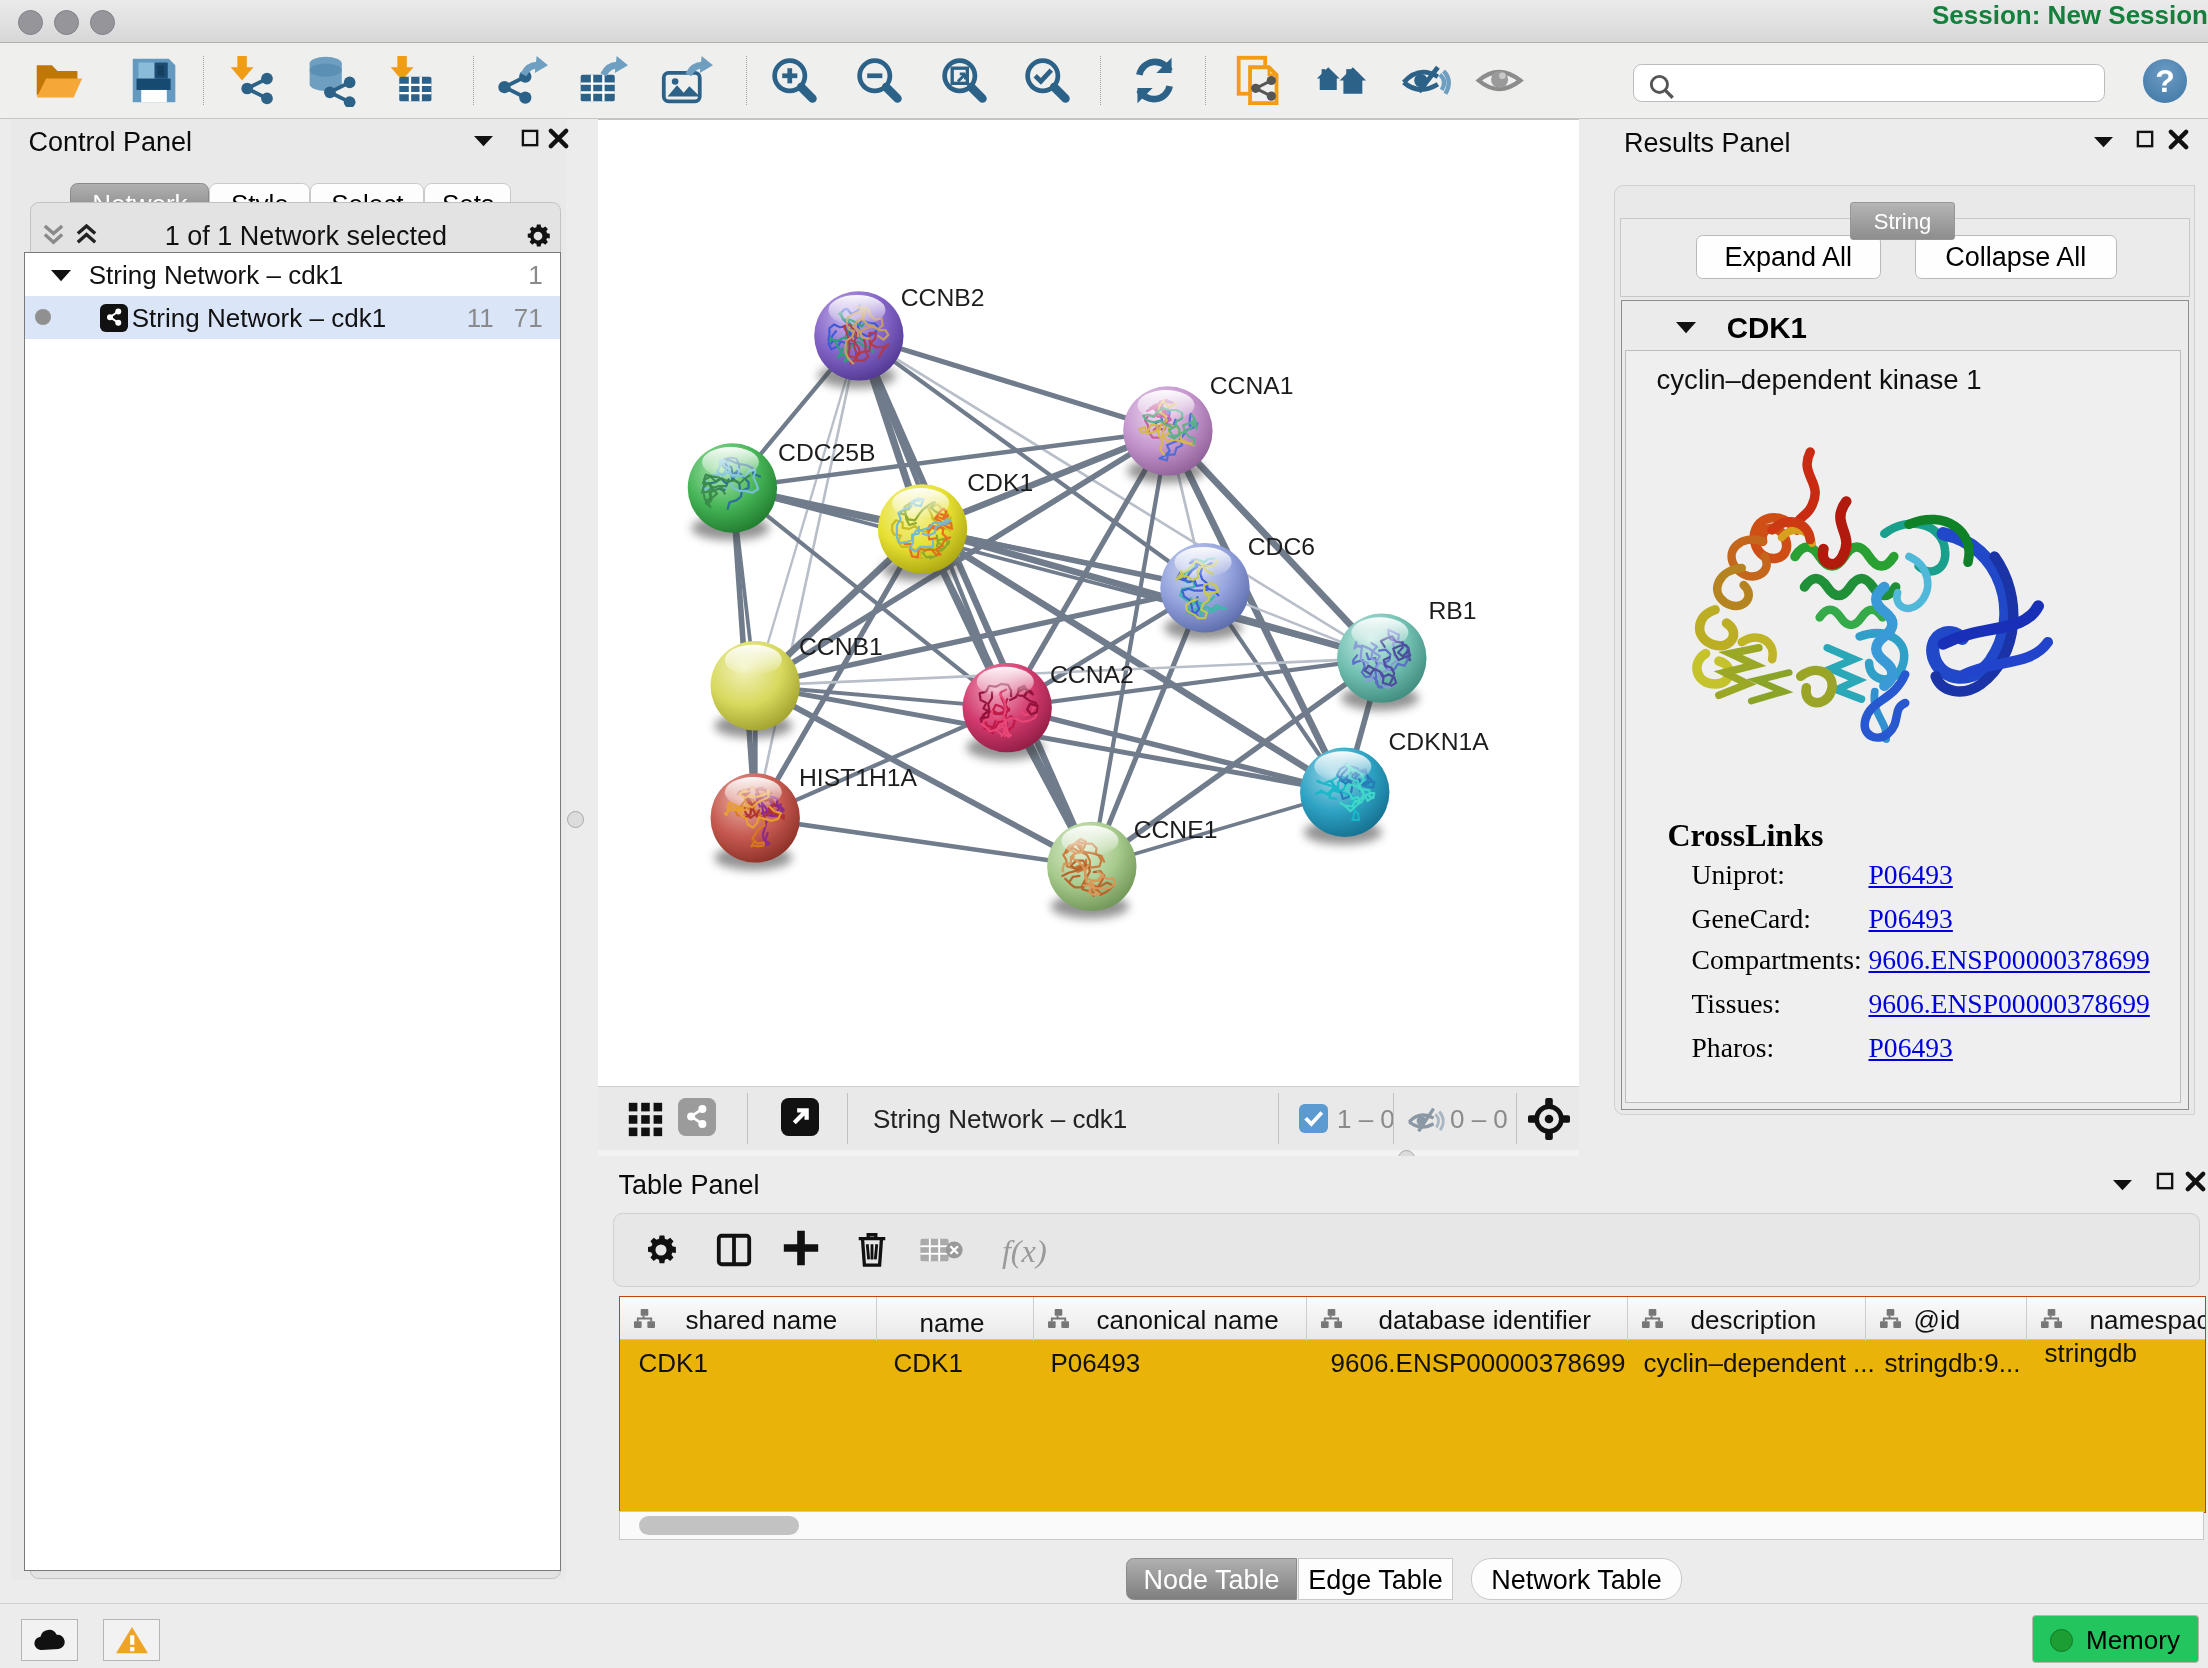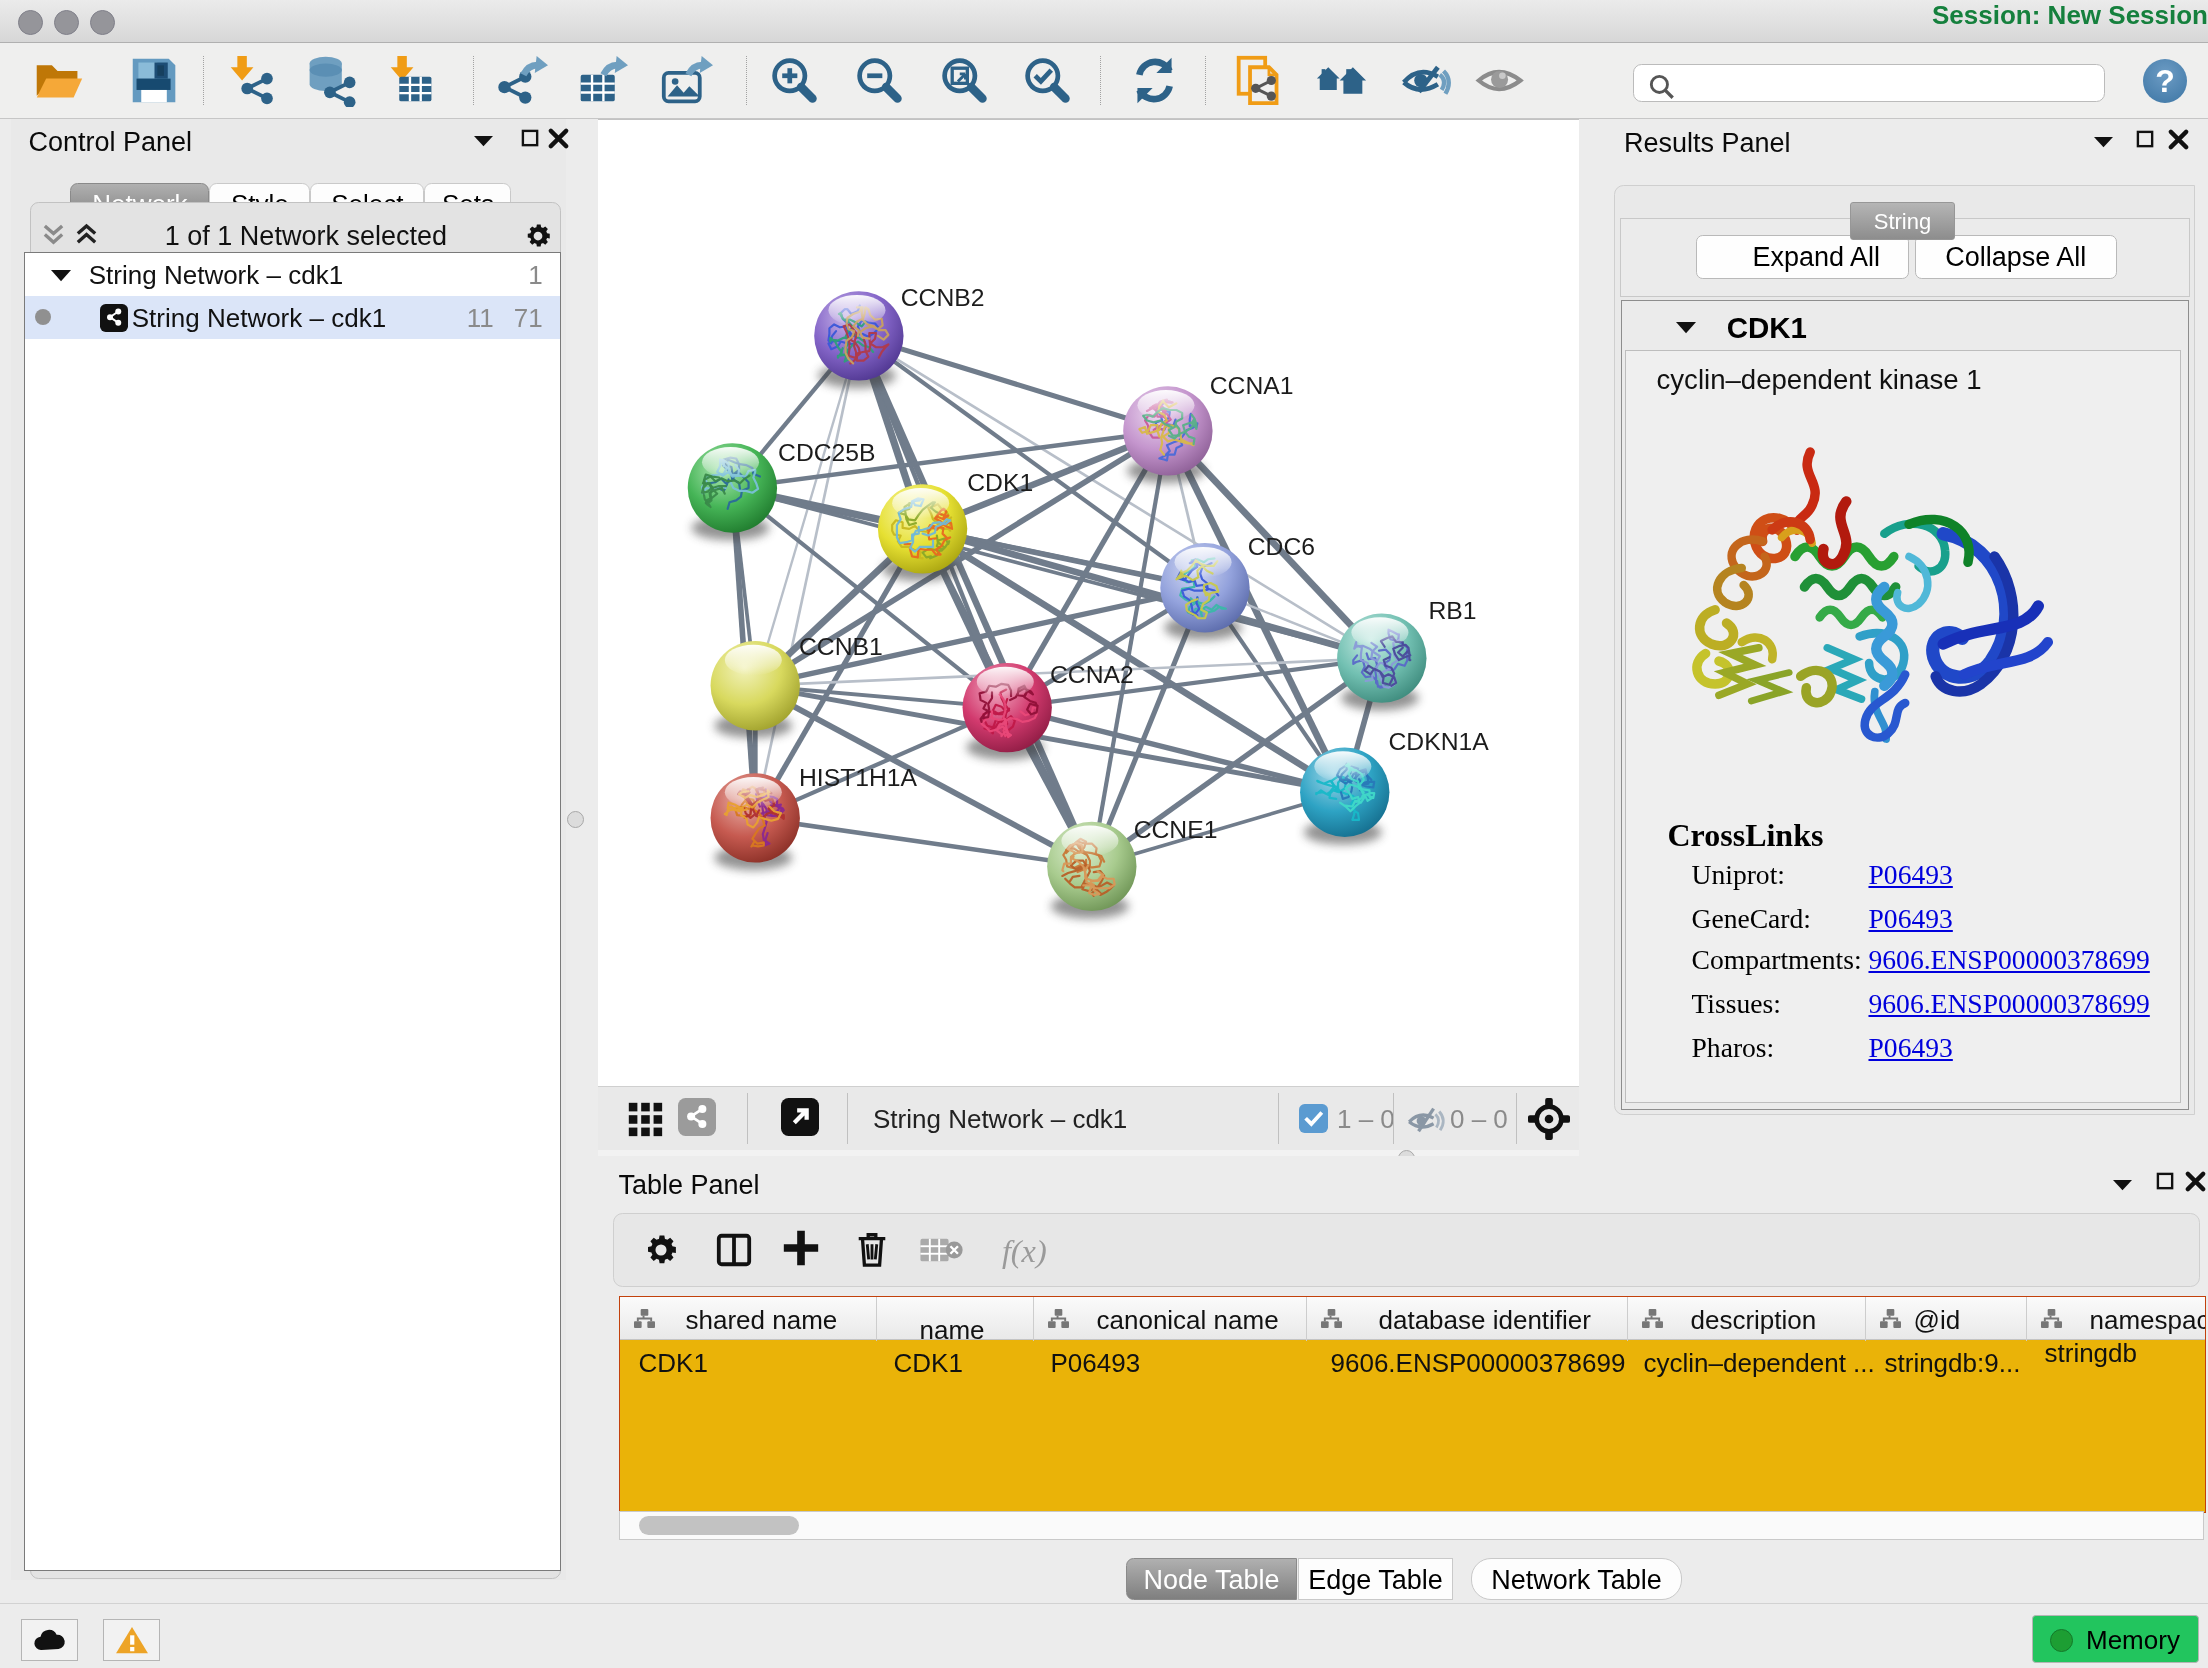--- a/index.html
+++ b/index.html
@@ -619,21 +619,21 @@
       <path d="M1 2 h20 l-10 11 z" fill="#111"></path>
     </svg>
 <svg class="abs" style="left:555px;top:10.5px" width="19" height="19" viewBox="0 0 20 20">
       <rect x="2" y="2" width="15" height="15" fill="none" stroke="#111" stroke-width="2.5"></rect>
     </svg>
 <svg class="abs" style="left:587px;top:9.5px" width="21" height="21" viewBox="0 0 22 22">
       <path d="M3 3 L19 19 M19 3 L3 19" stroke="#111" stroke-width="4.5" stroke-linecap="round"></path>
     </svg>
 <div class="abs rbox">
  <div class="abs rsub1">
-  <div class="abs rbtn" style="left:75px;width:183px;padding-left:28px;">Expand All</div>
+  <div class="abs rbtn" style="left:75px;width:183px;">Expand All</div>
   <div class="abs rbtn" style="left:294px;width:200px;">Collapse All</div>
  </div>
  <div class="abs rsub2">
   <svg class="abs" style="left:53px;top:19px" width="23" height="14.3" viewBox="0 0 24 15">
           <path d="M1 2 h21 l-10.5 12 z" fill="#111"></path>
         </svg>
   <span class="abs" style="left:105px;top:9.5px;font-size:29.5px;font-weight:bold;color:#000;">CDK1</span>
   <div class="abs rcontent">
    <span class="abs" style="left:30px;top:13.3px;font-size:27.6px;color:#111;">cyclin–dependent kinase 1</span>
    <svg class="abs" style="left:34px;top:95px" width="403" height="320" viewBox="0 0 424 336">
@@ -729,21 +729,21 @@
         <svg class="abs" style="left:13.3px;top:10.5px" width="23" height="21" viewBox="0 0 24 22">
           <g fill="#777">
             <rect x="8" y="1" width="8" height="7" rx="1"></rect>
             <rect x="1" y="14" width="8" height="7" rx="1"></rect>
             <rect x="15" y="14" width="8" height="7" rx="1"></rect>
             <path d="M11 8 v3 M5 14 v-3 h14 v3" stroke="#777" stroke-width="2" fill="none"></path>
           </g>
         </svg>
         <span class="abs" style="left:66px;top:7.6px;font-size:26px;color:#111;">shared name</span>
         <div class="abs thcol" style="left:257px;width:156px;"></div>
-        <span class="abs" style="left:300px;top:18px;font-size:26px;color:#111;">name</span>
+        <span class="abs" style="left:300px;top:11px;font-size:26px;color:#111;">name</span>
         <div class="abs thcol" style="left:414px;width:272px;"></div>
         <svg class="abs" style="left:427px;top:10.5px" width="23" height="21" viewBox="0 0 24 22">
           <g fill="#777">
             <rect x="8" y="1" width="8" height="7" rx="1"></rect>
             <rect x="1" y="14" width="8" height="7" rx="1"></rect>
             <rect x="15" y="14" width="8" height="7" rx="1"></rect>
             <path d="M11 8 v3 M5 14 v-3 h14 v3" stroke="#777" stroke-width="2" fill="none"></path>
           </g>
         </svg>
         <span class="abs" style="left:477px;top:7.6px;font-size:26px;color:#111;">canonical name</span>

